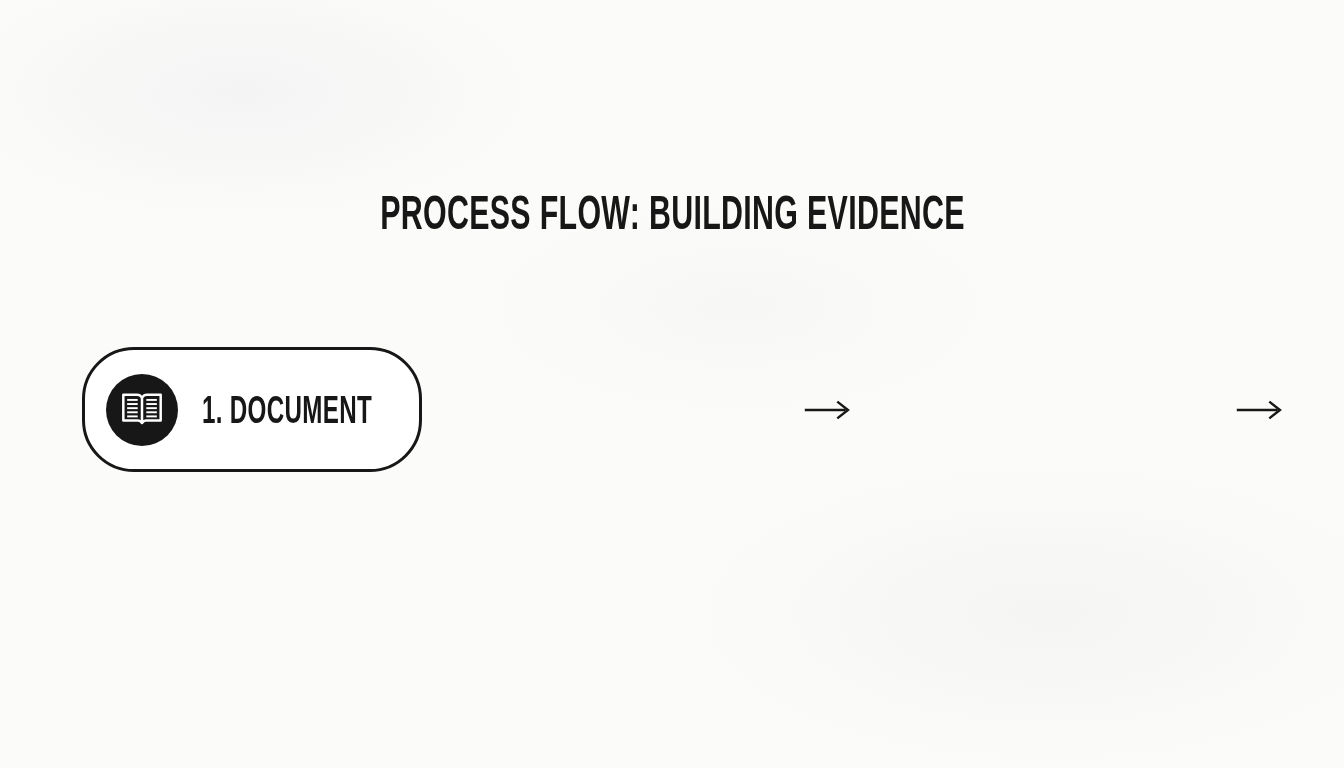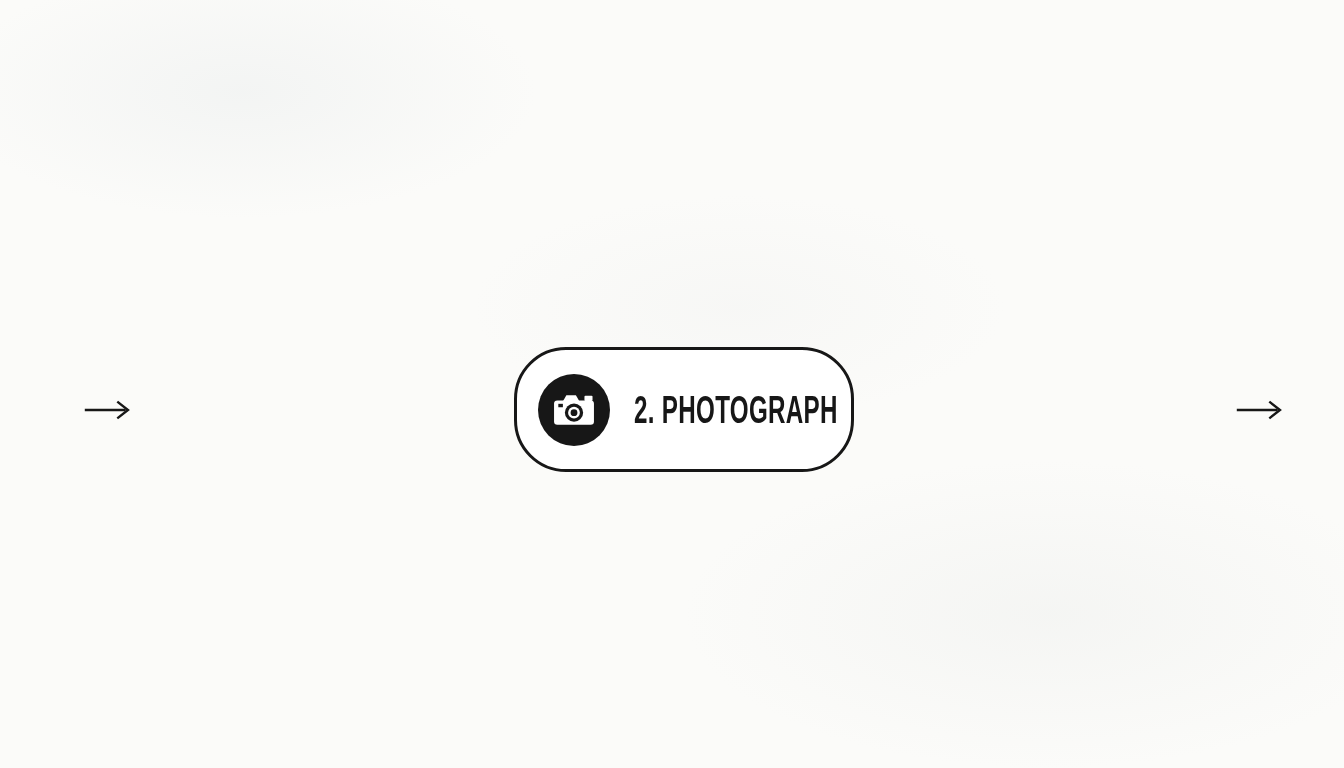--- a/index.html
+++ b/index.html
@@ -95,47 +95,57 @@
     display: flex;
     align-items: center;
     flex: 0 0 auto;
   }
 </style>
 </head>
 <body>
 
 <div class="canvas">
 
+  <div class="title">
+    <span class="squeeze">PROCESS FLOW: BUILDING EVIDENCE</span>
+  </div>
 
   <div class="flow">
 
+    <div class="step">
+      <span class="badge">
+        <svg width="46" height="41" viewBox="0 0 48 42" aria-hidden="true">
+          <g fill="none" stroke="#ffffff" stroke-width="2.6" stroke-linejoin="round">
+            <path d="M4.5 5.5 H19 C21.5 5.5 23 7 24 8.5 C25 7 26.5 5.5 29 5.5 H43.5 V32.5 H28 C26 32.5 25 33.6 24 35 C23 33.6 22 32.5 20 32.5 H4.5 Z"></path>
+            <path d="M24 8.5 V34"></path>
+          </g>
+          <g stroke="#ffffff" stroke-width="2">
+            <line x1="8.5" y1="11" x2="19.5" y2="11"></line>
+            <line x1="8.5" y1="15.3" x2="19.5" y2="15.3"></line>
+            <line x1="8.5" y1="19.6" x2="19.5" y2="19.6"></line>
+            <line x1="8.5" y1="23.9" x2="19.5" y2="23.9"></line>
+            <line x1="8.5" y1="28.2" x2="19.5" y2="28.2"></line>
+            <line x1="28.5" y1="11" x2="39.5" y2="11"></line>
+            <line x1="28.5" y1="15.3" x2="39.5" y2="15.3"></line>
+            <line x1="28.5" y1="19.6" x2="39.5" y2="19.6"></line>
+            <line x1="28.5" y1="23.9" x2="39.5" y2="23.9"></line>
+            <line x1="28.5" y1="28.2" x2="39.5" y2="28.2"></line>
+          </g>
+        </svg>
+      </span>
+      <span class="label">1. DOCUMENT</span>
+    </div>
 
     <div class="arrow">
       <svg width="52" height="26" viewBox="0 0 56 28" aria-hidden="true">
         <line x1="3" y1="14" x2="47" y2="14" stroke="#171717" stroke-width="2.6"></line>
         <path d="M38 5 L49.5 14 L38 23" fill="none" stroke="#171717" stroke-width="2.6"></path>
       </svg>
     </div>
 
-    <div class="step">
-      <span class="badge">
-        <svg width="46" height="38" viewBox="0 0 48 40" aria-hidden="true">
-          <g fill="#ffffff">
-            <rect x="3" y="10" width="42" height="25.5" rx="3.5"></rect>
-            <path d="M12.5 10.5 L16 4.5 H26 L29.5 10.5 Z"></path>
-            <rect x="35" y="5" width="8.5" height="5.5" rx="1"></rect>
-          </g>
-          <rect x="7.5" y="13.5" width="4.8" height="3.6" fill="#171717"></rect>
-          <circle cx="24" cy="22.8" r="9.6" fill="#171717"></circle>
-          <circle cx="24" cy="22.8" r="6.2" fill="#ffffff"></circle>
-          <circle cx="24" cy="22.8" r="3.6" fill="#171717"></circle>
-        </svg>
-      </span>
-      <span class="label">2. PHOTOGRAPH</span>
-    </div>
 
     <div class="arrow">
       <svg width="52" height="26" viewBox="0 0 56 28" aria-hidden="true">
         <line x1="3" y1="14" x2="47" y2="14" stroke="#171717" stroke-width="2.6"></line>
         <path d="M38 5 L49.5 14 L38 23" fill="none" stroke="#171717" stroke-width="2.6"></path>
       </svg>
     </div>
 
 
   </div>

